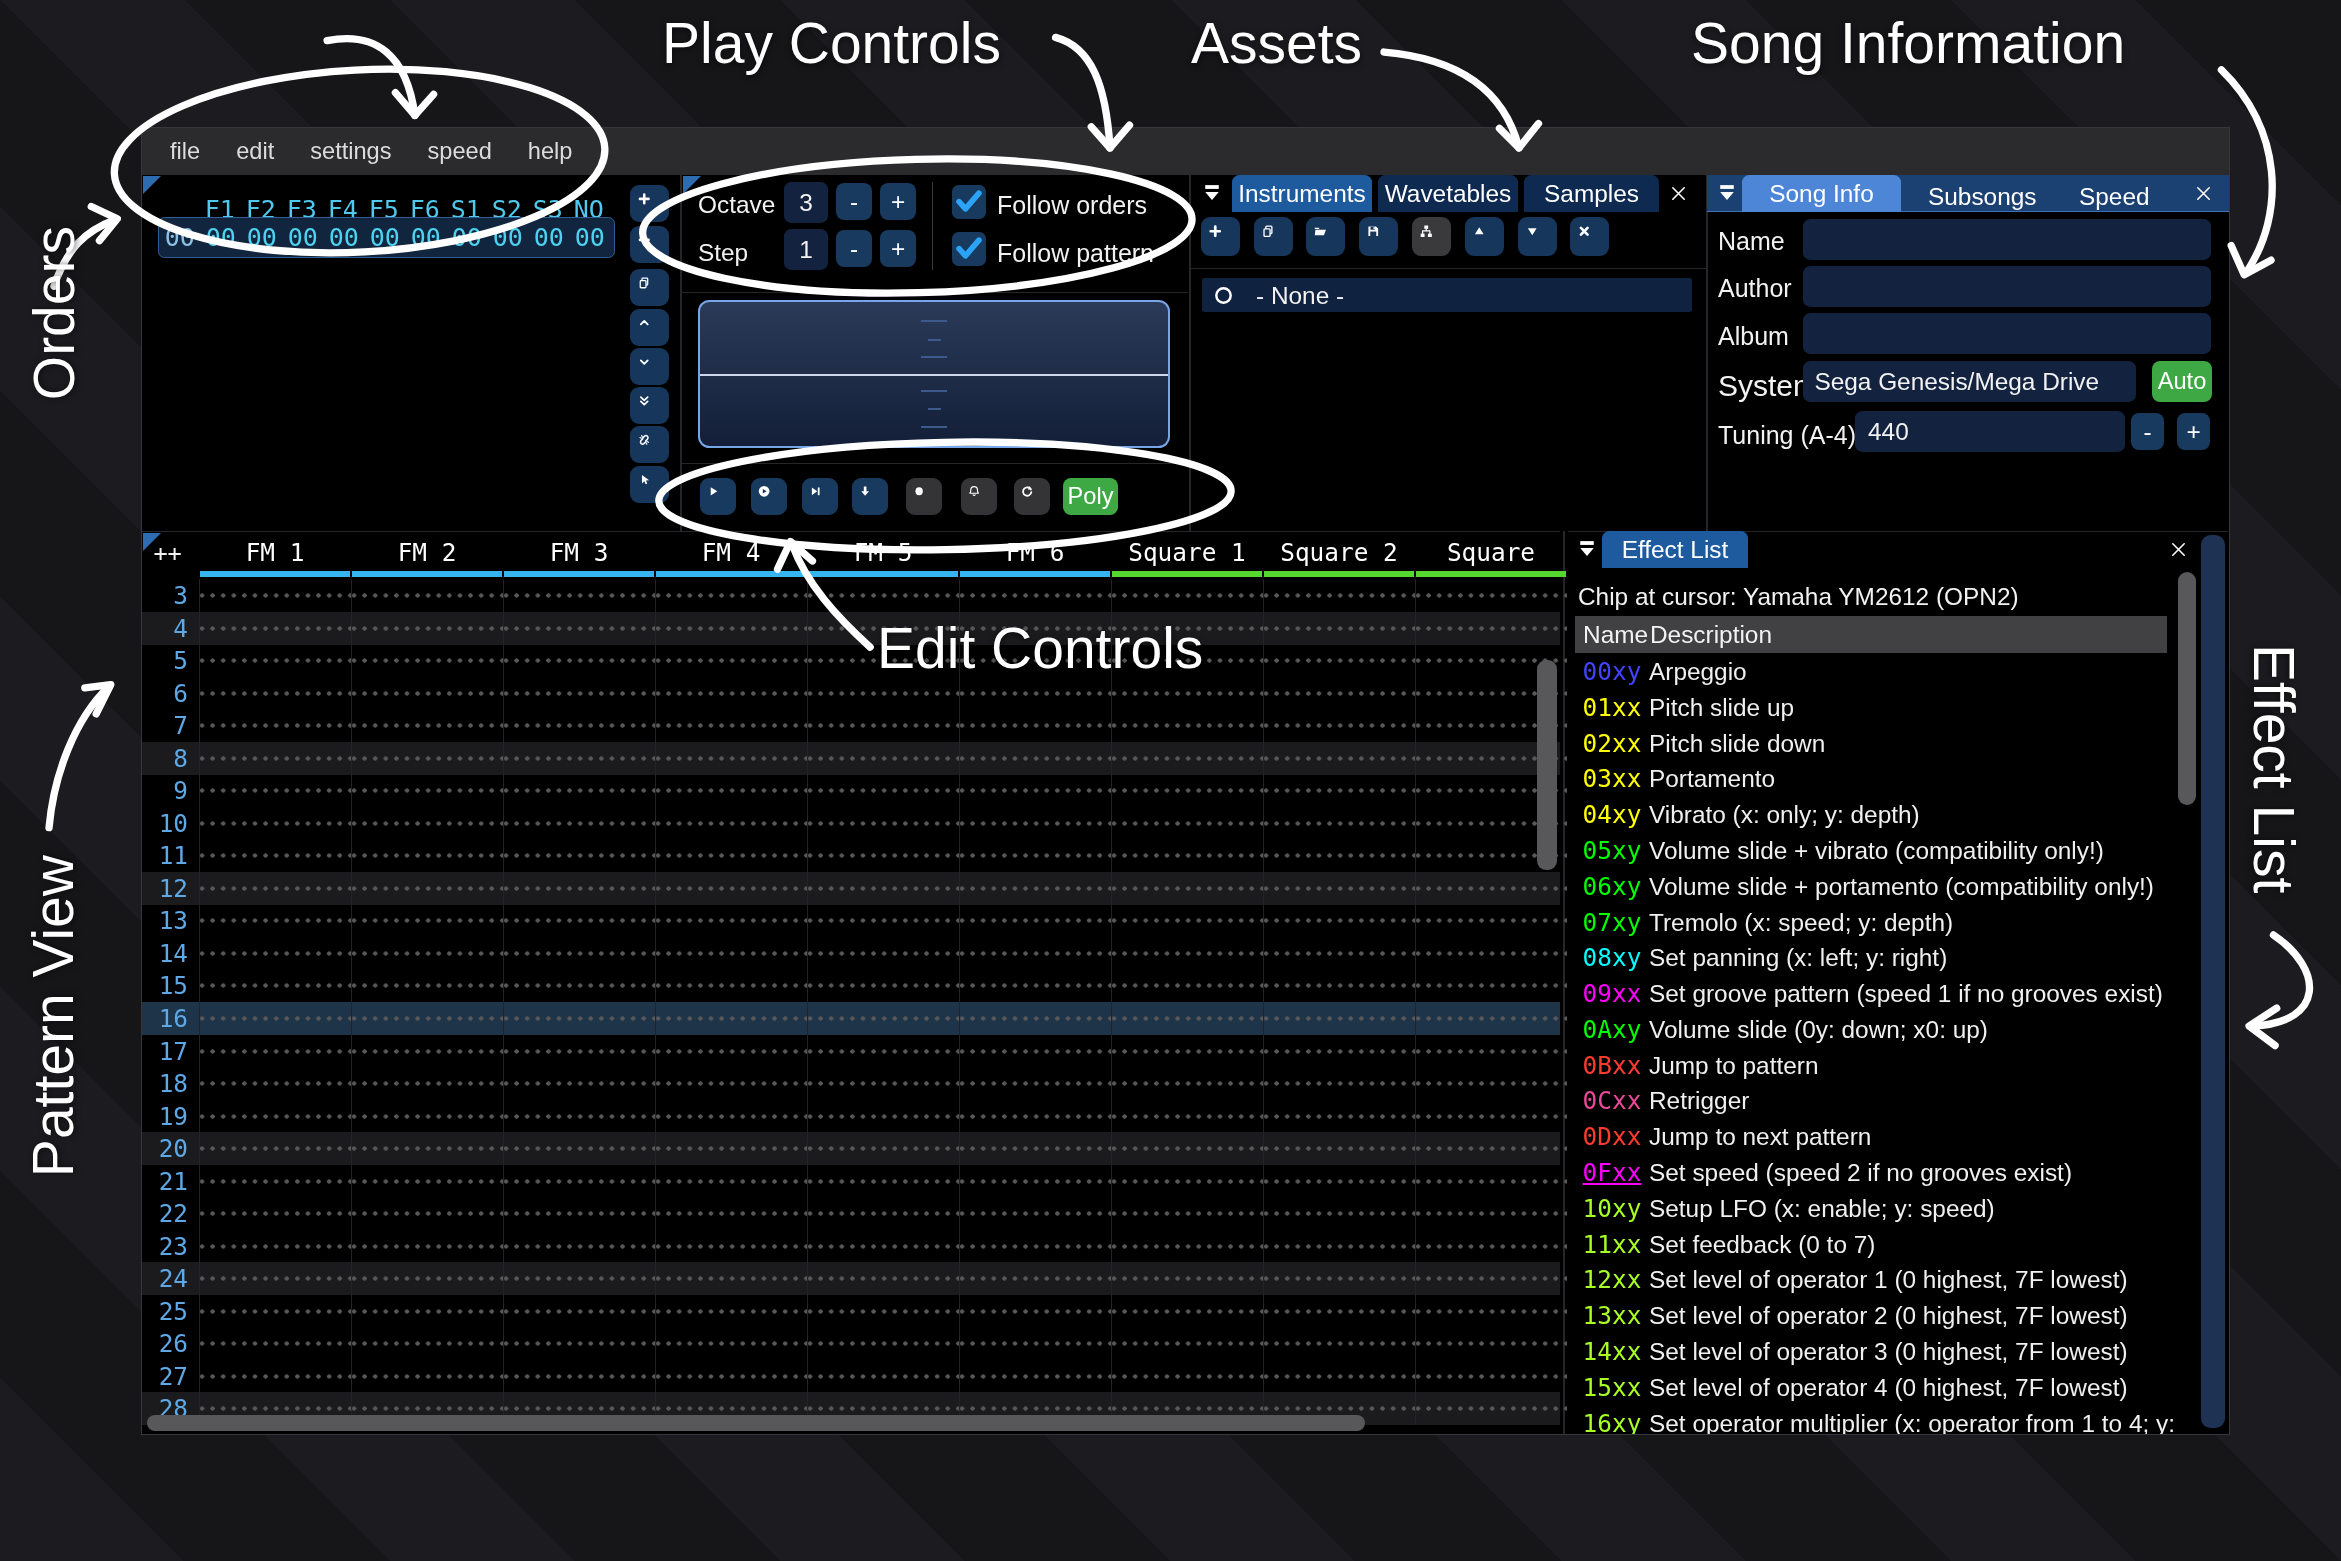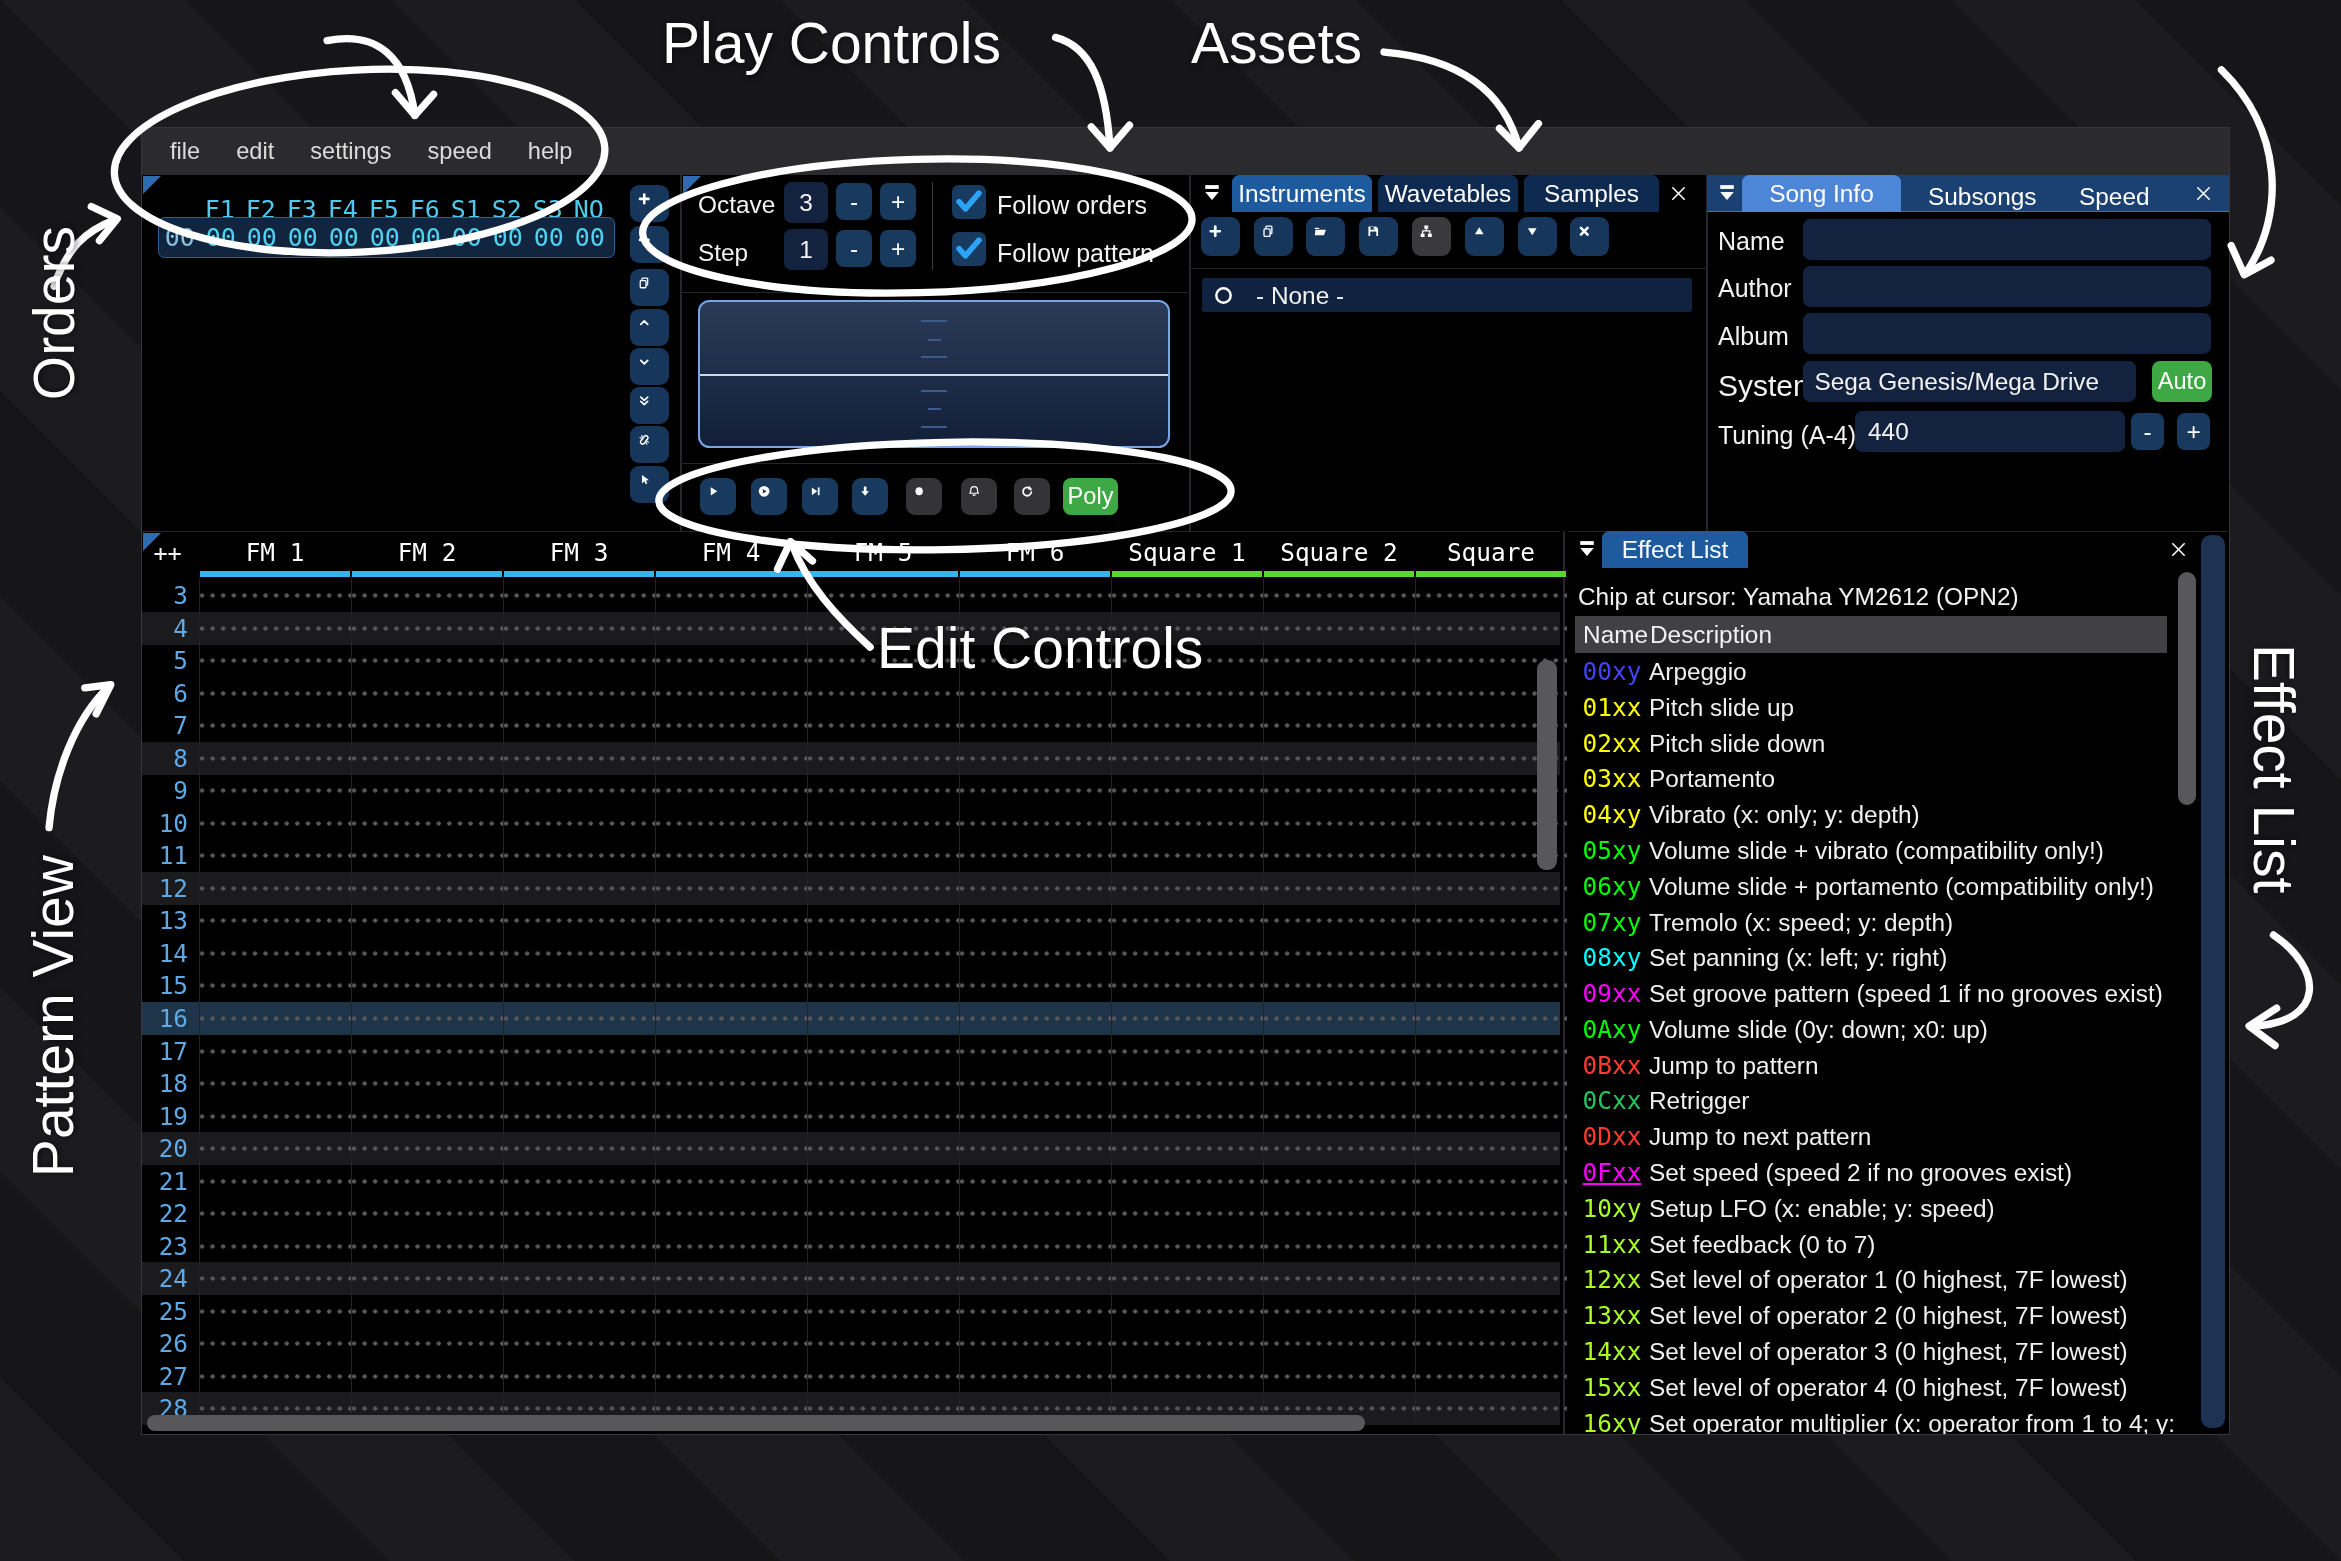--- a/index.html
+++ b/index.html
@@ -779,21 +779,21 @@
         </div>
         <div class="fxrow" style="top: 884px;">
           <div class="fxcode" style="color: rgb(0, 255, 0);">0Axy</div>
           <div class="fxdesc">Volume slide (0y: down; x0: up)</div>
         </div>
         <div class="fxrow" style="top: 920px;">
           <div class="fxcode" style="color: rgb(255, 59, 48);">0Bxx</div>
           <div class="fxdesc">Jump to pattern</div>
         </div>
         <div class="fxrow" style="top: 955px;">
-          <div class="fxcode" style="color: #22c55e;">0Cxx</div>
+          <div class="fxcode" style="color: #ec4899;">0Cxx</div>
           <div class="fxdesc">Retrigger</div>
         </div>
         <div class="fxrow" style="top: 991px;">
           <div class="fxcode" style="color: rgb(255, 59, 48);">0Dxx</div>
           <div class="fxdesc">Jump to next pattern</div>
         </div>
         <div class="fxrow" style="top: 1027px;">
           <div class="fxcode" style="color: rgb(255, 0, 255); text-decoration: underline;">0Fxx</div>
           <div class="fxdesc">Set speed (speed 2 if no grooves exist)</div>
         </div>
@@ -825,20 +825,21 @@
           <div class="fxcode" style="color: rgb(168, 255, 36);">16xy</div>
           <div class="fxdesc">Set operator multiplier (x: operator from 1 to 4; y:</div>
         </div>
       </div>
     <div class="scroll-thumb" style="left:2036px;top:444px;width:18px;height:233px"></div>
     <div style="position:absolute;left:2059px;top:407px;width:24.4px;height:893px;background:#1e3254;border-radius:9.8px"></div>
   </div>
 
   <div class="ann" style="left:662px;top:9.8px">Play Controls</div>
   <div class="ann" style="left:1191px;top:9.8px">Assets</div>
+  <div class="ann" style="left:1691px;top:9.8px">Song Information</div>
   <div class="ann" style="left:877px;top:615px">Edit Controls</div>
   <div class="ann vccw" style="left:21px;top:226px">Orders</div>
   <div class="ann vccw" style="left:19.5px;top:855px">Pattern View</div>
   <div class="ann vcw" style="left:2241px;top:644px">Effect List</div>
 
   <svg id="ann-svg" width="2342" height="1561" viewBox="0 0 2880 1920" fill="none" stroke="#ffffff" stroke-width="9" stroke-linecap="round" stroke-linejoin="round">
     <ellipse cx="442" cy="198" rx="302" ry="112" transform="rotate(-3 442 198)"></ellipse>
     <ellipse cx="1128" cy="278" rx="338" ry="82" transform="rotate(-1.5 1128 278)"></ellipse>
     <ellipse cx="1162" cy="610" rx="352" ry="66" transform="rotate(-1 1162 610)"></ellipse>
     <path d="M 402 50 C 462 38 500 68 510 142"></path>

